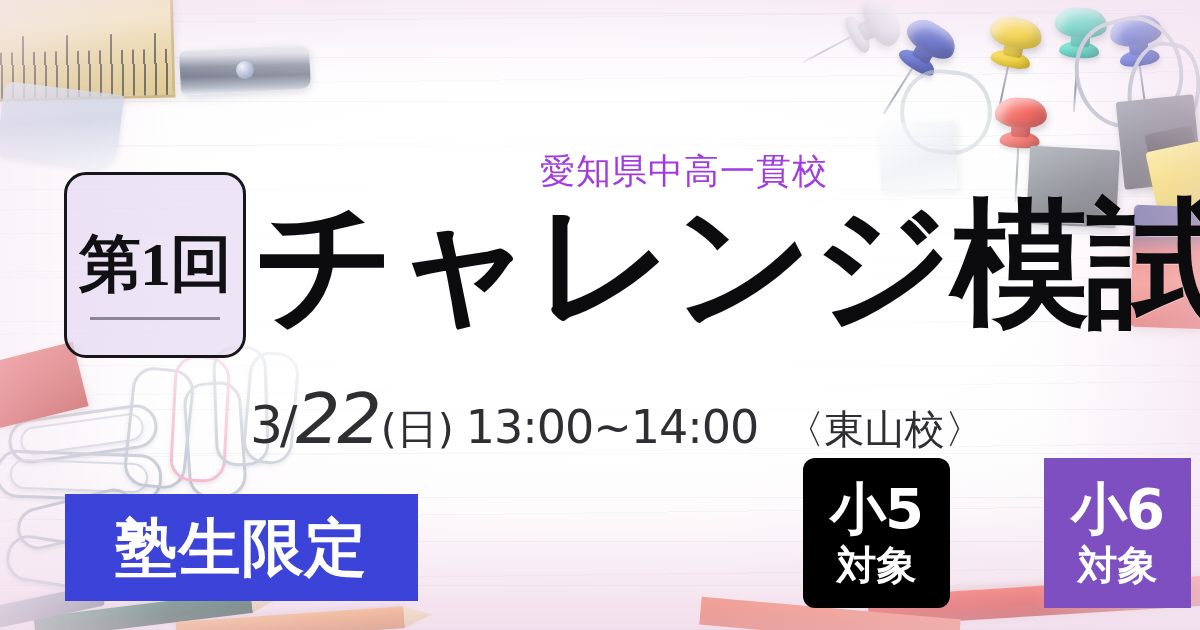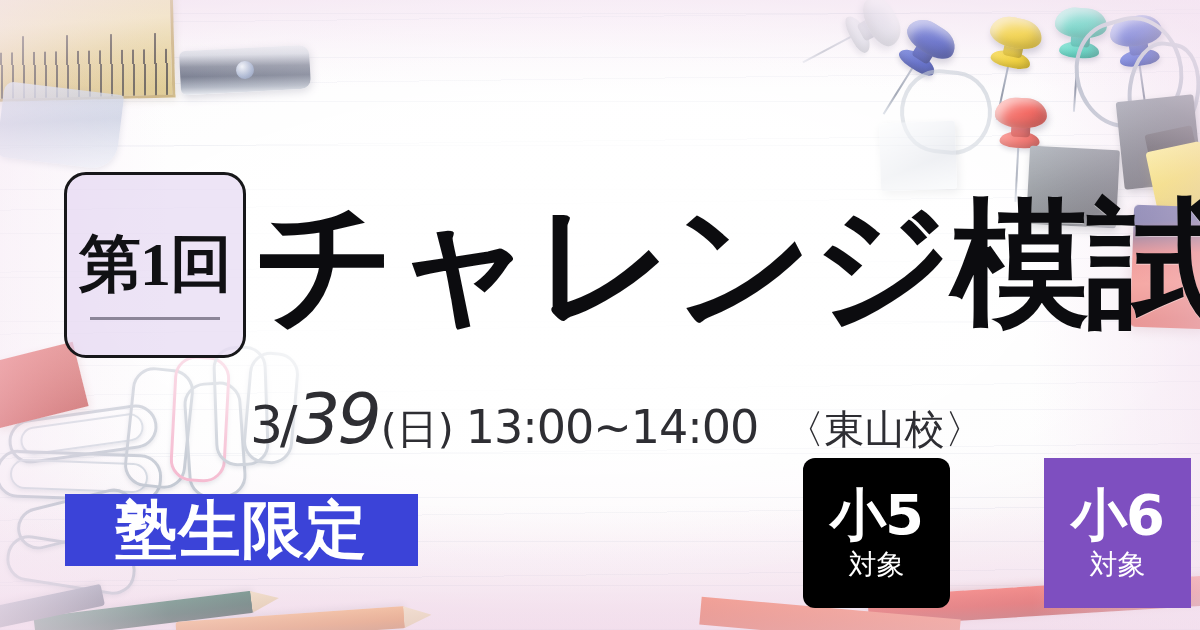--- a/index.html
+++ b/index.html
@@ -259,21 +259,21 @@
   }
   .dateline .d-m   { font-size:52px; font-weight:400; letter-spacing:-1px; }
   .dateline .d-sl  { font-size:52px; font-weight:400; margin:0 -2px; }
   .dateline .d-d   { font-size:70px; font-weight:400; font-style:italic; letter-spacing:-3px; }
   .dateline .d-dow { font-size:41px; font-weight:400; margin-left:2px; }
   .dateline .d-time{ font-size:46px; font-weight:400; margin-left:12px; letter-spacing:-1px; }
   .dateline .d-site{ font-size:40px; font-weight:400; margin-left:26px; }
 
   
   .limited {
-    position:absolute; left:65px; top:494px; width:353px; height:72px;
+    position:absolute; left:65px; top:494px; width:353px; height:107px;
     background:#3b43d8;
     display:flex; align-items:center; justify-content:center;
   }
   .limited span {
     font-family:"DejaVu Sans","Liberation Sans",sans-serif;
     font-weight:700;
     font-size:62px;
     color:#ffffff;
     letter-spacing:1px;
     line-height:1;
@@ -284,21 +284,21 @@
     position:absolute; top:458px; width:147px; height:150px;
     display:flex; flex-direction:column; align-items:center; justify-content:center;
   }
   .grade .g-main {
     font-family:"DejaVu Sans","Liberation Sans",sans-serif;
     font-weight:700; font-size:56px; color:#fff; line-height:1;
     letter-spacing:-1px;
   }
   .grade .g-sub {
     font-family:"DejaVu Sans","Liberation Sans",sans-serif;
-    font-weight:400; font-size:28px; color:#fff; line-height:1;
+    font-weight:700; font-size:40px; color:#fff; line-height:1;
     margin-top:8px; letter-spacing:0px;
   }
   .grade-5 { left:803px; background:#000000;border-radius:12px; }
   .grade-6 { left:1003px; background:#7e4fc0;margin-left:41px; }
 </style>
 </head>
 <body>
 
 <div id="poster">
 
@@ -390,27 +390,28 @@
   <div class="bg-layer fog"></div>
   <div class="bg-layer fog2"></div>
 
   <div class="content">
 
     <div class="round-badge">
       <div class="rb-text">第1回</div>
       <div class="rb-rule"></div>
     </div>
 
+    <div class="subtitle">愛知県中高一貫校</div>
 
     <h1 class="main-title">チャレンジ模試</h1>
 
     <div class="dateline">
       <span class="d-m">3</span>
       <span class="d-sl">/</span>
-      <span class="d-d">39</span>
+      <span class="d-d">22</span>
       <span class="d-dow">(日)</span>
       <span class="d-time">13:00~14:00</span>
       <span class="d-site">〈東山校〉</span>
     </div>
 
     <div class="limited">
       <span>塾生限定</span>
     </div>
 
     <div class="grade grade-5">

